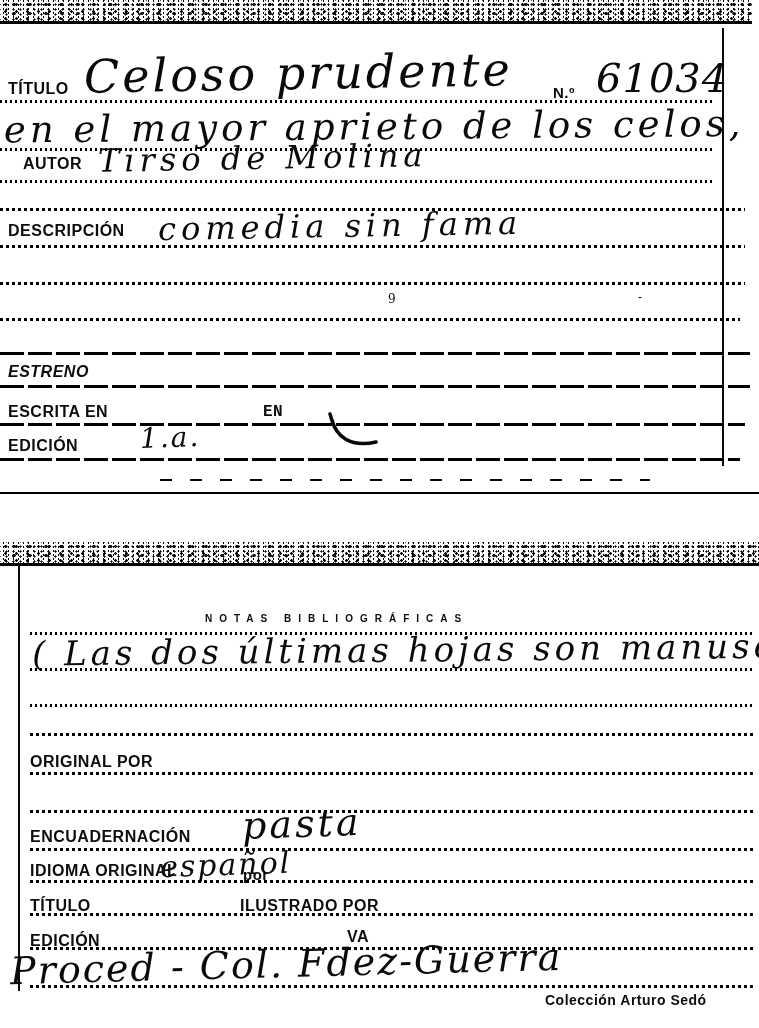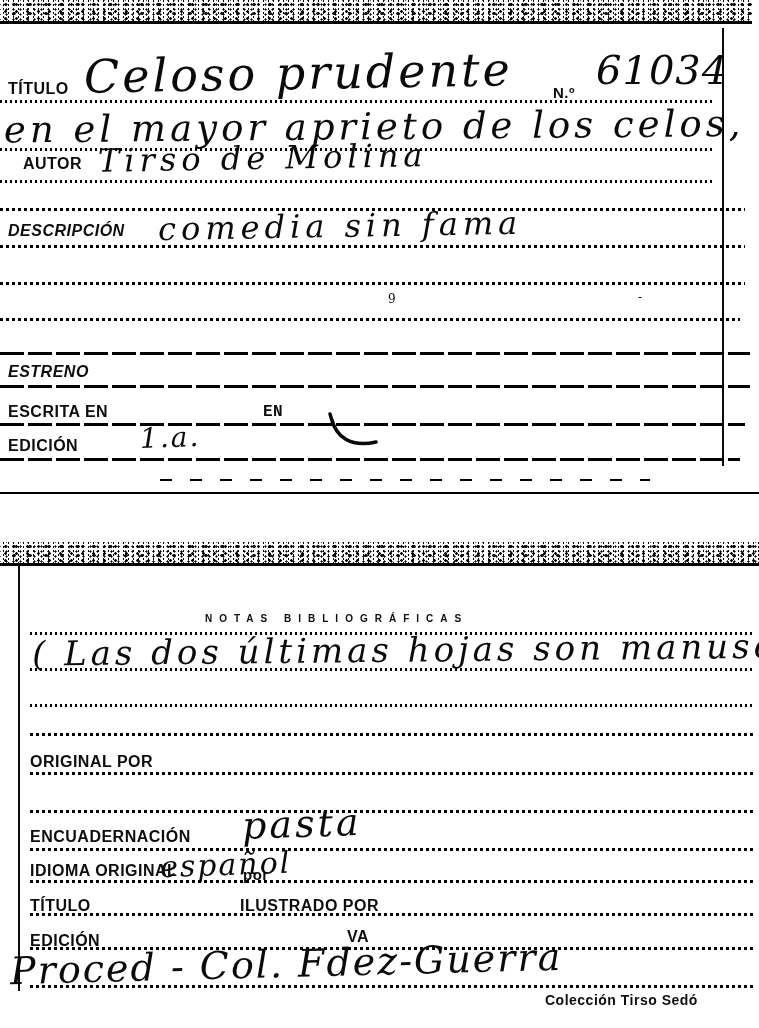--- a/index.html
+++ b/index.html
@@ -45,33 +45,33 @@
 
 <div class="page">
 
   <section>
     <div class="speckle" style="left:0;top:7;width:752px;"></div>
     <div class="vline" style="left:722px;top:28px;height:438px;"></div>
 
     <div class="lbl" style="left:8px;top:80px;">TÍTULO</div>
     <div class="hand" style="left:84px;top:50px;font-size:46px;letter-spacing:3px;transform:rotate(-1deg);">Celoso prudente</div>
     <div class="lbl" style="left:553px;top:84px;font-size:15px;">N.º</div>
-    <div class="hand" style="left:596px;top:50px;font-size:40px;letter-spacing:1px;">61034</div>
+    <div class="hand" style="left:596px;top:58px;font-size:40px;letter-spacing:1px;">61034</div>
     <div class="ln dotted" style="left:0;top:100px;width:712px;"></div>
 
     <div class="hand" style="left:4px;top:108px;font-size:37px;letter-spacing:4px;transform:rotate(-0.5deg);">en el mayor aprieto de los celos, el</div>
     <div class="ln dotted" style="left:0;top:148px;width:712px;"></div>
 
     <div class="lbl" style="left:8px;top:155px;margin-left:15px;">AUTOR</div>
     <div class="hand" style="left:98px;top:142px;font-size:32px;letter-spacing:5px;transform:rotate(-1deg);">Tirso de Molina</div>
     <div class="ln dotted" style="left:0;top:180px;width:712px;"></div>
 
     <div class="ln dense" style="left:0;top:208px;width:745px;"></div>
 
-    <div class="lbl" style="left:8px;top:222px;font-style:italic;">DESCRIPCIÓN</div>
+    <div class="lbl" style="left:8px;top:222px;">DESCRIPCIÓN</div>
     <div class="hand" style="left:158px;top:210px;font-size:32px;letter-spacing:5px;transform:rotate(-1deg);">comedia sin fama</div>
     <div class="ln dense" style="left:0;top:245px;width:745px;"></div>
 
     <div class="ln dense" style="left:0;top:282px;width:745px;"></div>
     <span class="speck" style="left:388px;top:292px;">9</span>
     <span class="speck" style="left:638px;top:290px;">-</span>
     <div class="ln dense" style="left:0;top:318px;width:740px;"></div>
     <div class="ln mix" style="left:0;top:352px;width:750px;"></div>
 
     <div class="lbl" style="left:8px;top:363px;font-style:italic;">ESTRENO</div>
@@ -121,16 +121,16 @@
     <div class="lbl" style="left:240px;top:897px;">ILUSTRADO POR</div>
     <div class="ln dense" style="left:30px;top:913px;width:725px;"></div>
 
     <div class="lbl" style="left:30px;top:932px;">EDICIÓN</div>
     <div class="lbl" style="left:347px;top:928px;">VA</div>
     <div class="ln dense" style="left:30px;top:947px;width:725px;"></div>
 
     <div class="hand" style="left:10px;top:945px;font-size:38px;letter-spacing:2px;transform:rotate(-1.5deg);">Proced - Col. Fdez-Guerra</div>
     <div class="ln dense" style="left:30px;top:985px;width:725px;"></div>
 
-    <div class="lbl small" style="left:545px;top:992px;">Colección Tirso Sedó</div>
+    <div class="lbl small" style="left:545px;top:992px;">Colección Arturo Sedó</div>
   </section>
 
 </div>
 
 </body></html>

